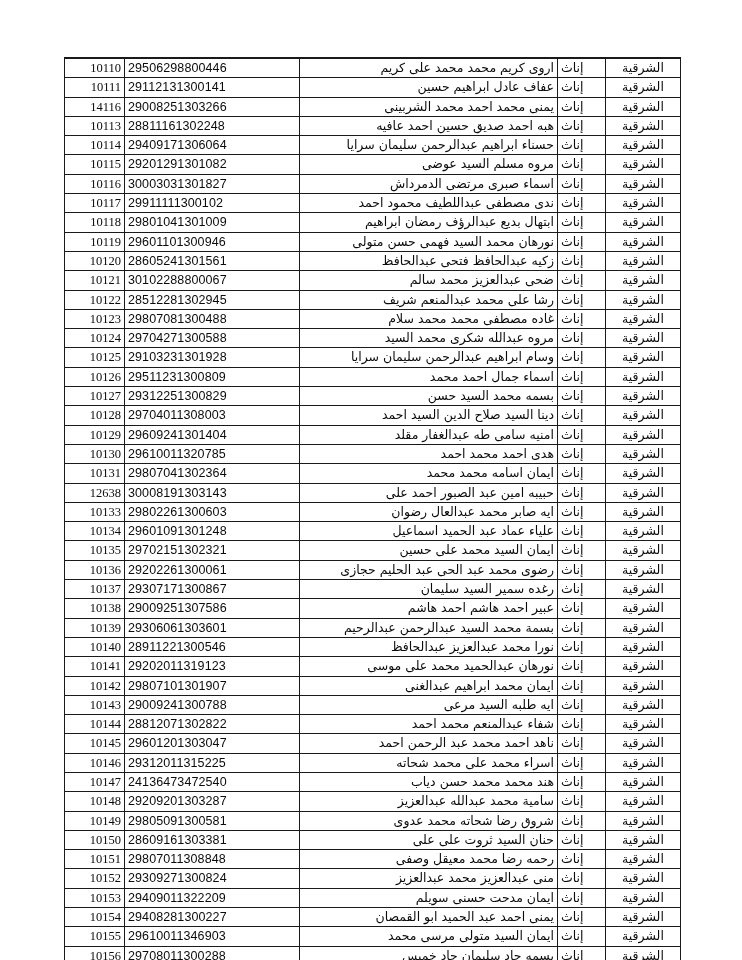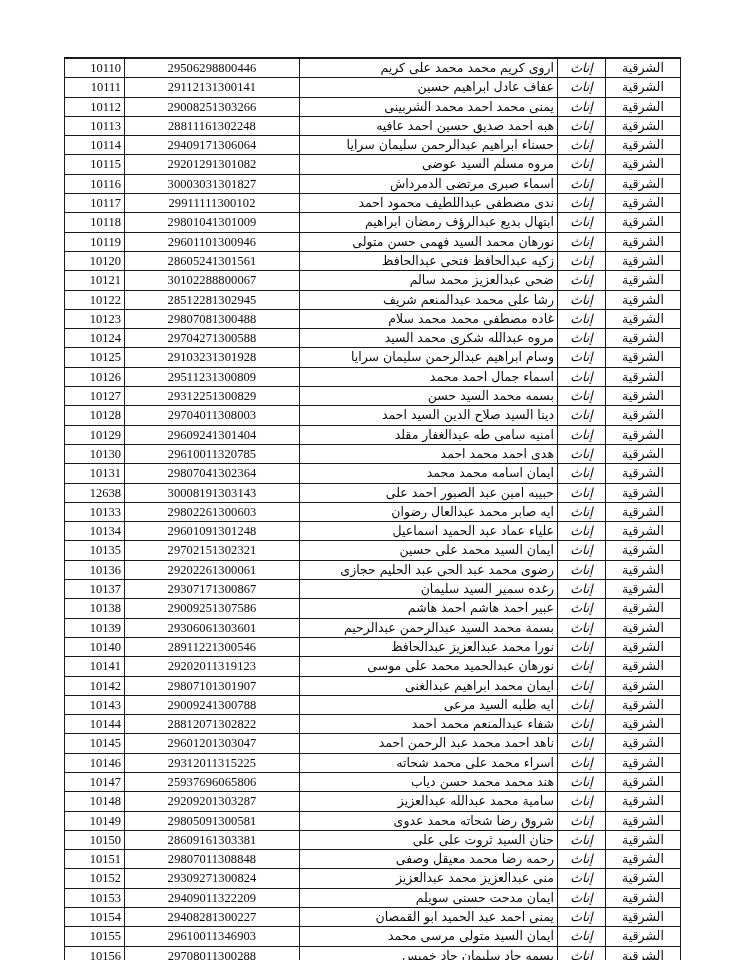--- a/index.html
+++ b/index.html
@@ -58,33 +58,31 @@
   col.col-name   { width: 258px; }
   col.col-nid    { width: 175px; }
   col.col-serial { width: 60px;  }
 
   td.cell-gov {
     text-align: center;
     font-size: 11.5px;
     letter-spacing: 0px;
   }
   td.cell-gender {
-    text-align: center;
+    text-align: left;
     font-size: 11.5px;
-    font-style: italic;
   }
   td.cell-name {
     text-align: right;
     padding-right: 5px;
     font-size: 12.5px;
   }
   td.cell-nid {
-    text-align: center;
     direction: ltr;
-    font-family: Liberation Serif, serif;
+    font-family: Liberation Sans, sans-serif;
     font-size: 14px;
     letter-spacing: 0.1px;
   }
   td.cell-serial {
     text-align: right;
     direction: ltr;
     font-family: "Liberation Serif", "DejaVu Serif", serif;
     font-size: 14px;
   }
 
@@ -122,21 +120,21 @@
             <td class="cell-gender">إناث</td>
             <td class="cell-name">عفاف عادل ابراهيم حسين</td>
             <td class="cell-nid">29112131300141</td>
             <td class="cell-serial">10111</td>
           </tr>
           <tr class="names-row">
             <td class="cell-gov">الشرقية</td>
             <td class="cell-gender">إناث</td>
             <td class="cell-name">يمنى محمد احمد محمد الشربينى</td>
             <td class="cell-nid">29008251303266</td>
-            <td class="cell-serial">10112</td>
+            <td class="cell-serial">14116</td>
           </tr>
           <tr class="names-row">
             <td class="cell-gov">الشرقية</td>
             <td class="cell-gender">إناث</td>
             <td class="cell-name">هبه احمد صديق حسين احمد عافيه</td>
             <td class="cell-nid">28811161302248</td>
             <td class="cell-serial">10113</td>
           </tr>
           <tr class="names-row">
             <td class="cell-gov">الشرقية</td>
@@ -366,21 +364,21 @@
             <td class="cell-gov">الشرقية</td>
             <td class="cell-gender">إناث</td>
             <td class="cell-name">اسراء محمد على محمد شحاته</td>
             <td class="cell-nid">29312011315225</td>
             <td class="cell-serial">10146</td>
           </tr>
           <tr class="names-row">
             <td class="cell-gov">الشرقية</td>
             <td class="cell-gender">إناث</td>
             <td class="cell-name">هند محمد محمد حسن دياب</td>
-            <td class="cell-nid">25937696065806</td>
+            <td class="cell-nid">24136473472540</td>
             <td class="cell-serial">10147</td>
           </tr>
           <tr class="names-row">
             <td class="cell-gov">الشرقية</td>
             <td class="cell-gender">إناث</td>
             <td class="cell-name">سامية محمد عبدالله عبدالعزيز</td>
             <td class="cell-nid">29209201303287</td>
             <td class="cell-serial">10148</td>
           </tr>
           <tr class="names-row">

